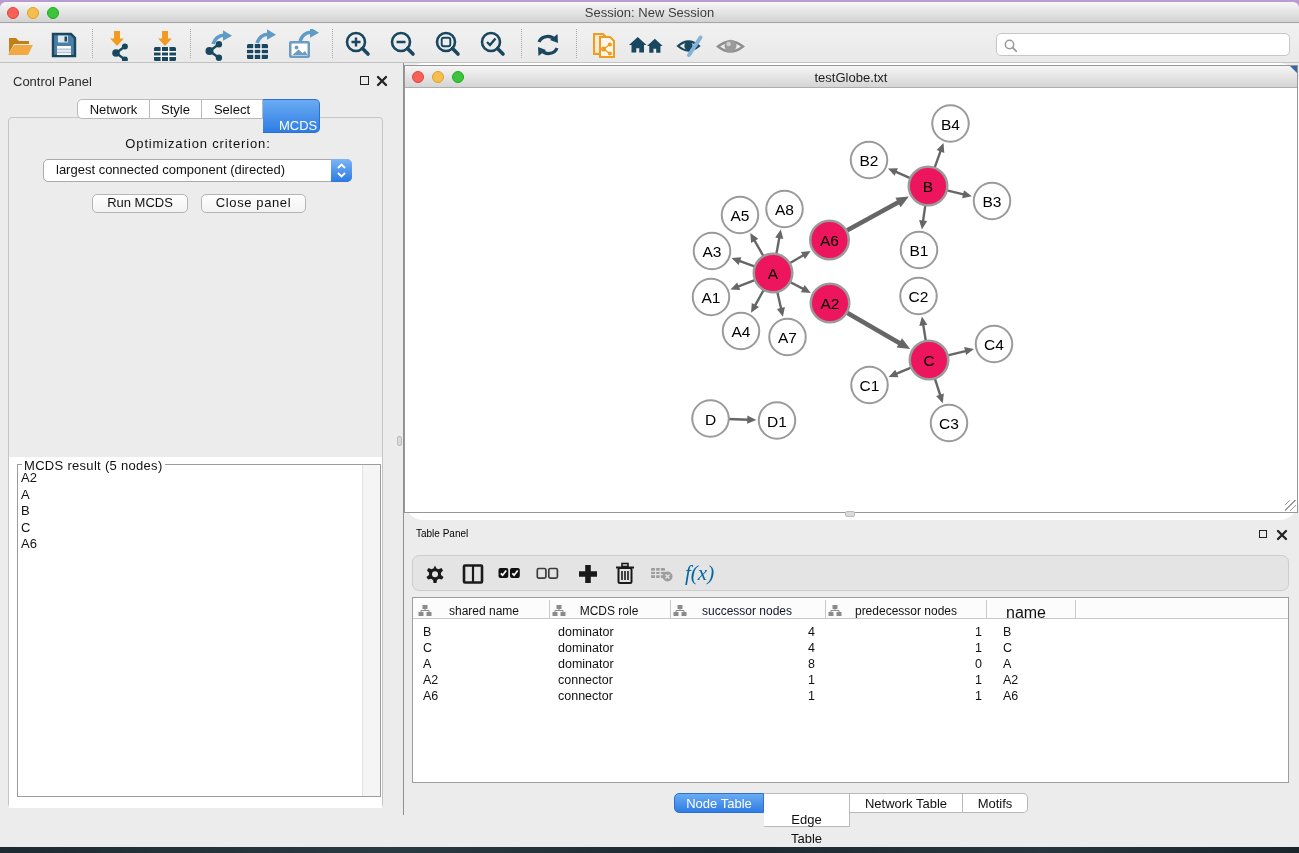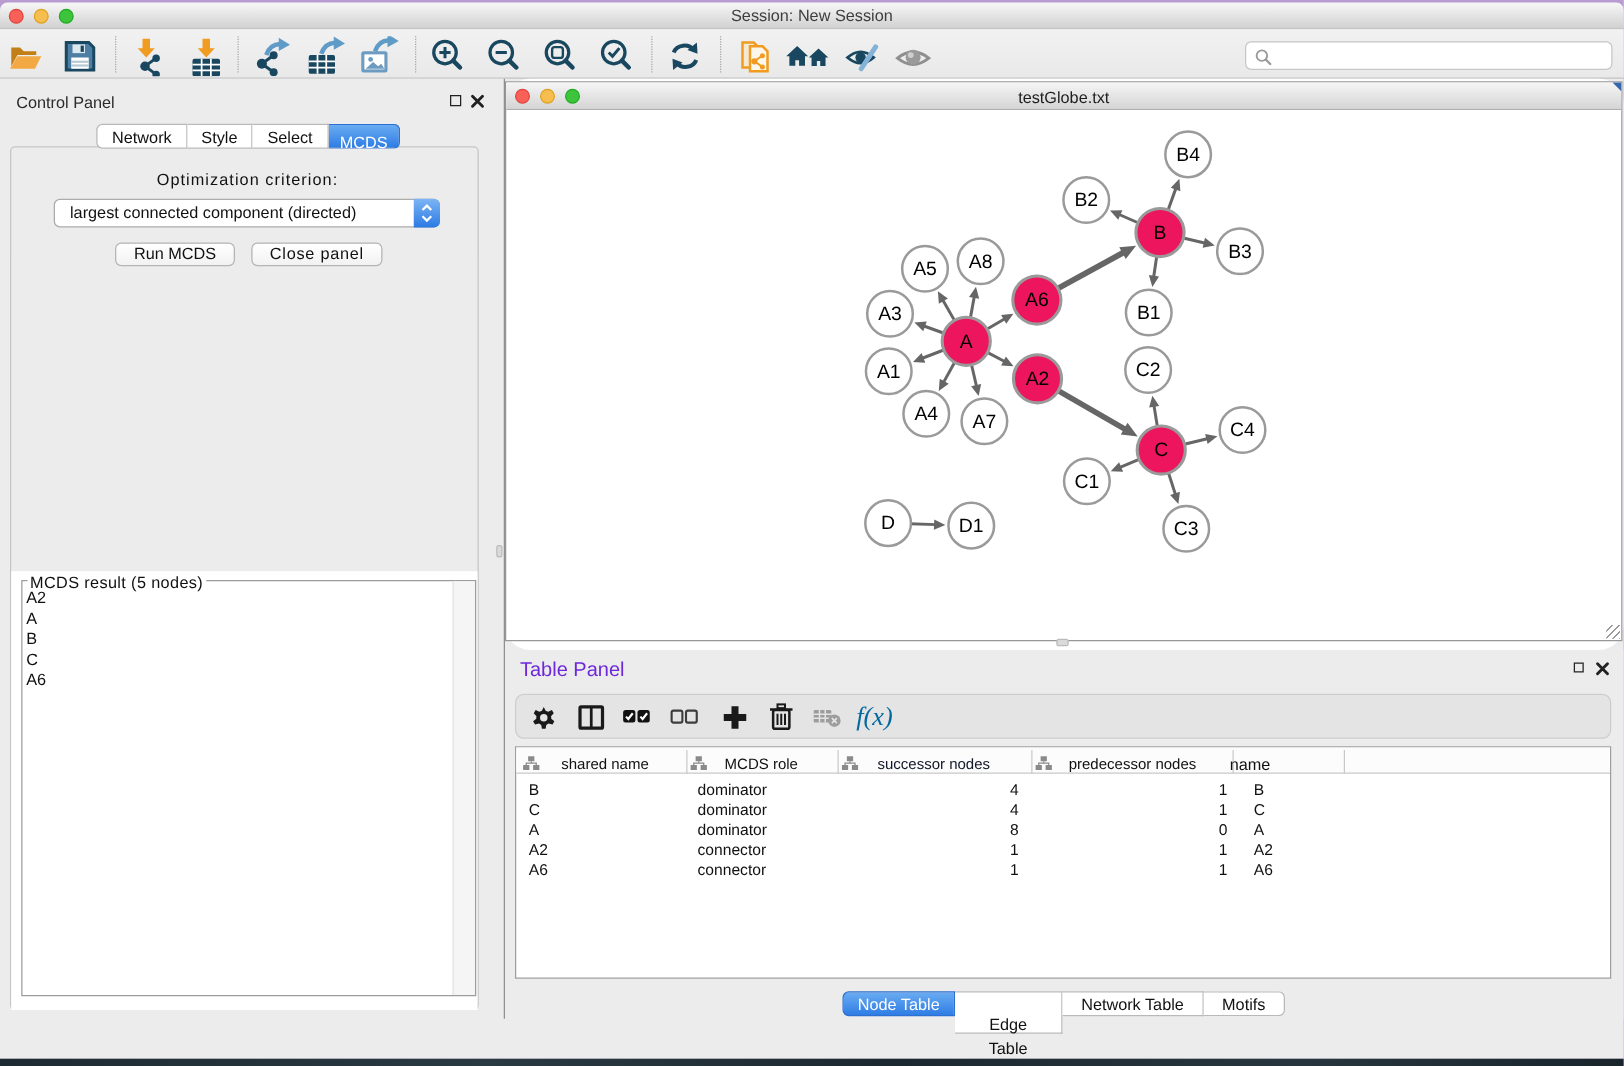--- a/index.html
+++ b/index.html
@@ -156,21 +156,21 @@
       <div class="abs" style="left:13px;top:11px;font-size:13px;color:#2b2b2b;">Control Panel</div>
       <div class="abs" style="left:360px;top:13px;width:9px;height:9px;border:1.6px solid #222;"></div>
       <svg class="abs" style="left:376px;top:12px" width="12" height="12" viewBox="0 0 12 12">
         <path d="M2 2 L10 10 M10 2 L2 10" stroke="#222" stroke-width="2.3" stroke-linecap="round"></path>
       </svg>
       <div class="abs" style="left:8px;top:54px;width:375px;height:691px;border:1px solid #c5c5c5;border-radius:4px;background:#ececec;"></div>
       <div class="tabgrp" style="left:77px;top:36px;">
 <div class="tab first" style="width:73px;padding:0;">Network</div>
 <div class="tab" style="width:52px;padding:0;">Style</div>
 <div class="tab" style="width:61px;padding:0;">Select</div>
-<div class="tab last sel" style="width:57px;padding:4px;">MCDS</div>
+<div class="tab last sel" style="width:57px;padding:16px;">MCDS</div>
 </div>
       <div class="abs" style="left:0px;top:73px;width:396px;text-align:center;font-size:13px;letter-spacing:0.85px;color:#111;">Optimization criterion:</div>
       <div class="abs" style="left:43px;top:96px;width:309px;height:23px;background:#fff;border:1px solid #ababab;border-radius:5px;">
 <div class="abs" style="left:12px;top:2px;font-size:13px;color:#111;">largest connected component (directed)</div>
 <div class="abs" style="right:-1px;top:-1px;width:21px;height:23px;background:linear-gradient(#7db5f4,#2a7ae3);border-radius:0 5px 5px 0;">
 <svg class="abs" style="left:4px;top:2px" width="13" height="19" viewBox="0 0 13 19">
             <path d="M3 7 L6.5 3.5 L10 7" fill="none" stroke="#fff" stroke-width="1.8"></path>
             <path d="M3 12 L6.5 15.5 L10 12" fill="none" stroke="#fff" stroke-width="1.8"></path>
           </svg>
 </div>
@@ -278,21 +278,21 @@
 <circle cx="372.0" cy="331.5" r="18.25" fill="#fff" stroke="#9a9a9a" stroke-width="2"></circle>
 <text x="372.0" y="332.0" text-anchor="middle" dominant-baseline="central" font-family="Liberation Sans, sans-serif" font-size="15.5" fill="#000">D1</text>
 </svg>
         </div>
       <div style="position:absolute;right:1px;bottom:1px;width:11px;height:11px;background:
         repeating-linear-gradient(135deg, transparent 0 3px, #9a9a9a 3px 4px);"></div>
     </div>
   <div style="position:absolute;left:441px;top:448px;width:10px;height:6px;background:#dadada;border:1px solid #bbb;border-radius:2px;"></div>
     </div>
   <div id="tpanel">
-      <div class="abs" style="left:12px;top:8px;font-size:16px;color:#6d28d9;">Table Panel</div>
+      <div class="abs" style="left:12px;top:8px;font-size:10px;color:#000000;">Table Panel</div>
       <div class="abs" style="left:855px;top:10px;width:8px;height:8px;border:1.5px solid #222;"></div>
       <svg class="abs" style="left:872px;top:9px" width="12" height="12" viewBox="0 0 12 12">
         <path d="M2 2 L10 10 M10 2 L2 10" stroke="#222" stroke-width="2.3" stroke-linecap="round"></path>
       </svg>
       <div class="abs" style="left:8px;top:35px;width:877px;height:36px;background:#e4e4e4;border:1px solid #cdcdcd;border-radius:7px;"></div>
       <svg class="abs" style="left:21px;top:44px" width="20" height="21" viewBox="0 0 20 21">
         <path d="M10 1.5 L11.5 4.5 A6 6 0 0 1 13.5 5.3 L16.5 4 L18 6.5 L15.8 8.9 A6 6 0 0 1 16 11 L18.5 13 L17 15.5 L13.8 14.8 A6 6 0 0 1 12 16 L11.5 19 L8.5 19 L8 16 A6 6 0 0 1 6.2 14.8 L3 15.5 L1.5 13 L4 11 A6 6 0 0 1 4.2 8.9 L2 6.5 L3.5 4 L6.5 5.3 A6 6 0 0 1 8.5 4.5 Z" fill="#1a1a1a"></path>
         <circle cx="10" cy="10.2" r="3" fill="#e4e4e4"></circle>
       </svg>
       <svg class="abs" style="left:58px;top:43px" width="22" height="22" viewBox="0 0 22 22">
@@ -358,21 +358,21 @@
       <svg class="abs" style="left:424px;top:84px" width="14" height="13" viewBox="0 0 14 13">
         <rect x="4.5" y="1" width="5" height="4" fill="#8a8a8a"></rect>
         <rect x="0.5" y="8" width="5" height="4" fill="#8a8a8a"></rect>
         <rect x="8.5" y="8" width="5" height="4" fill="#8a8a8a"></rect>
         <path d="M7 5 V6.5 M3 8 V6.5 H11 V8" stroke="#8a8a8a" stroke-width="1" fill="none"></path>
       </svg>
       <div class="abs" style="left:20px;top:84px;width:120px;text-align:center;font-size:12px;color:#111;">shared name</div>
       <div class="abs" style="left:145px;top:84px;width:120px;text-align:center;font-size:12px;color:#111;">MCDS role</div>
       <div class="abs" style="left:283px;top:84px;width:120px;text-align:center;font-size:12px;color:#0f172a;">successor nodes</div>
       <div class="abs" style="left:442px;top:84px;width:120px;text-align:center;font-size:12px;color:#111;">predecessor nodes</div>
-      <div class="abs" style="left:536px;top:84px;width:120px;text-align:center;font-size:13px;color:#111;">name</div>
+      <div class="abs" style="left:562px;top:84px;width:120px;text-align:center;font-size:16px;color:#111;">name</div>
       <div class="abs" style="left:19px;top:105px;font-size:12.5px;color:#111;">B</div>
       <div class="abs" style="left:154px;top:105px;font-size:12.5px;color:#111;">dominator</div>
       <div class="abs" style="left:331px;top:105px;width:80px;text-align:right;font-size:12.5px;color:#111;">4</div>
       <div class="abs" style="left:498px;top:105px;width:80px;text-align:right;font-size:12.5px;color:#111;">1</div>
       <div class="abs" style="left:599px;top:105px;font-size:12.5px;color:#111;">B</div>
       <div class="abs" style="left:19px;top:121px;font-size:12.5px;color:#111;">C</div>
       <div class="abs" style="left:154px;top:121px;font-size:12.5px;color:#111;">dominator</div>
       <div class="abs" style="left:331px;top:121px;width:80px;text-align:right;font-size:12.5px;color:#111;">4</div>
       <div class="abs" style="left:498px;top:121px;width:80px;text-align:right;font-size:12.5px;color:#111;">1</div>
       <div class="abs" style="left:599px;top:121px;font-size:12.5px;color:#111;">C</div>

